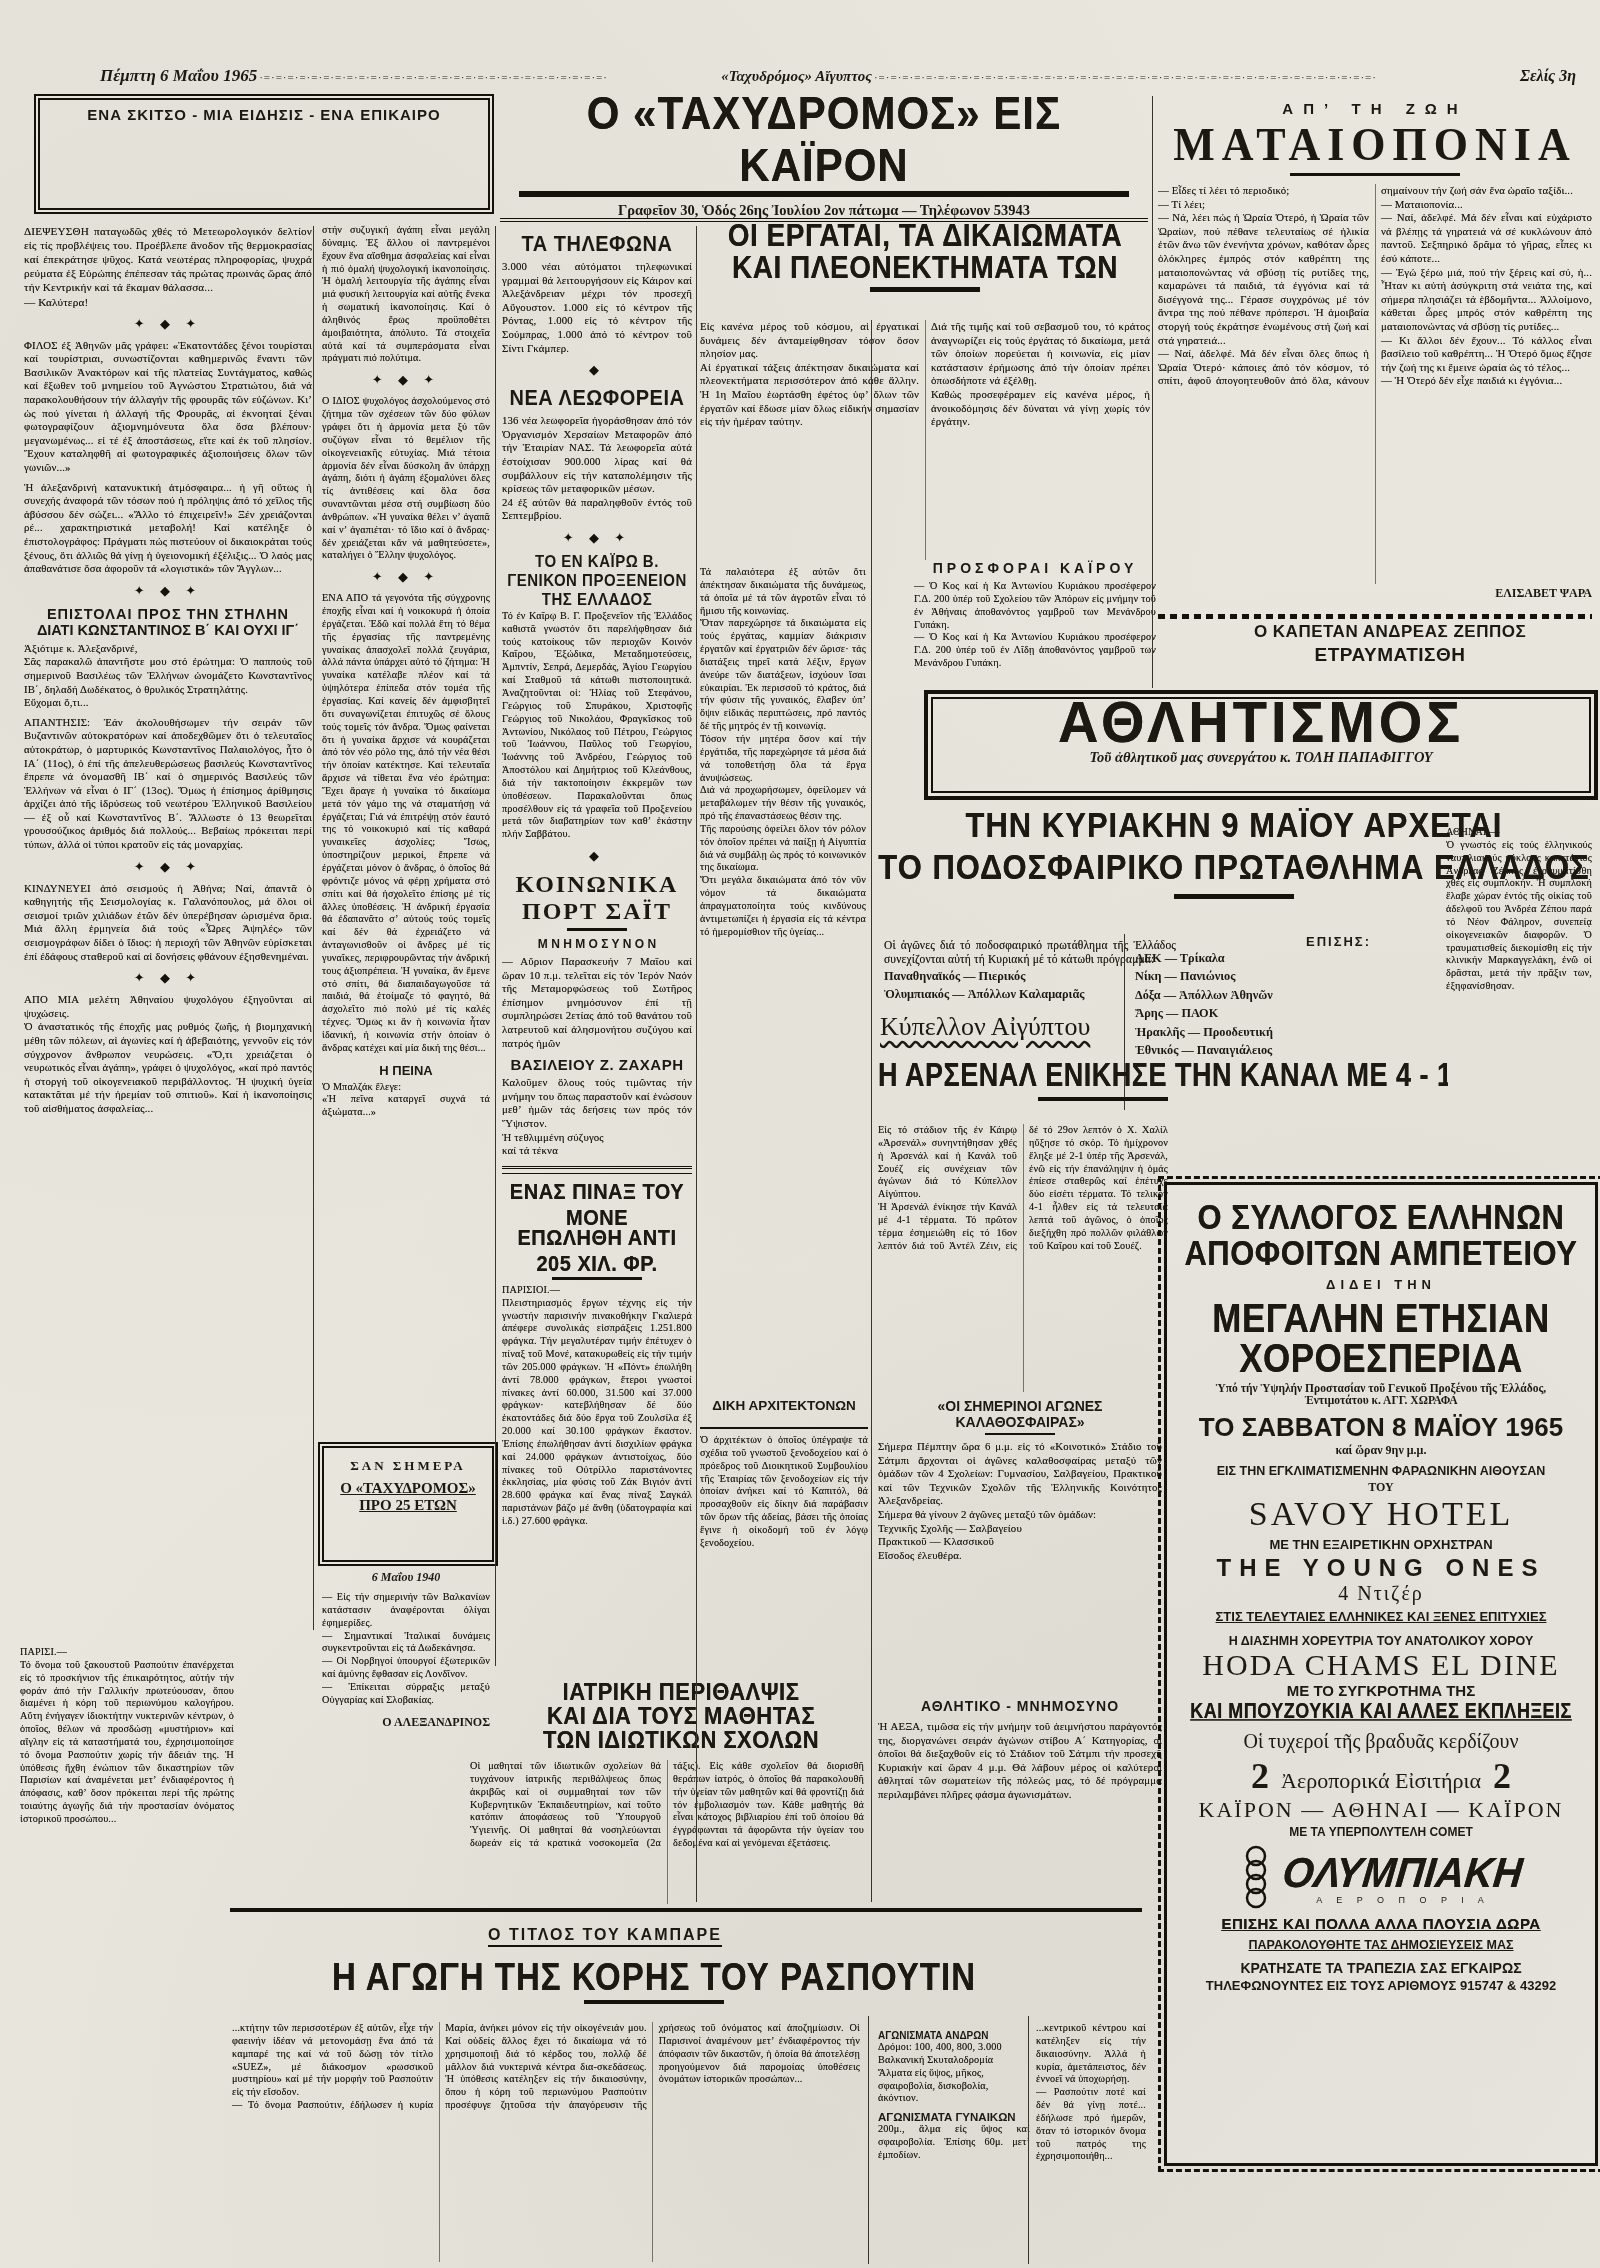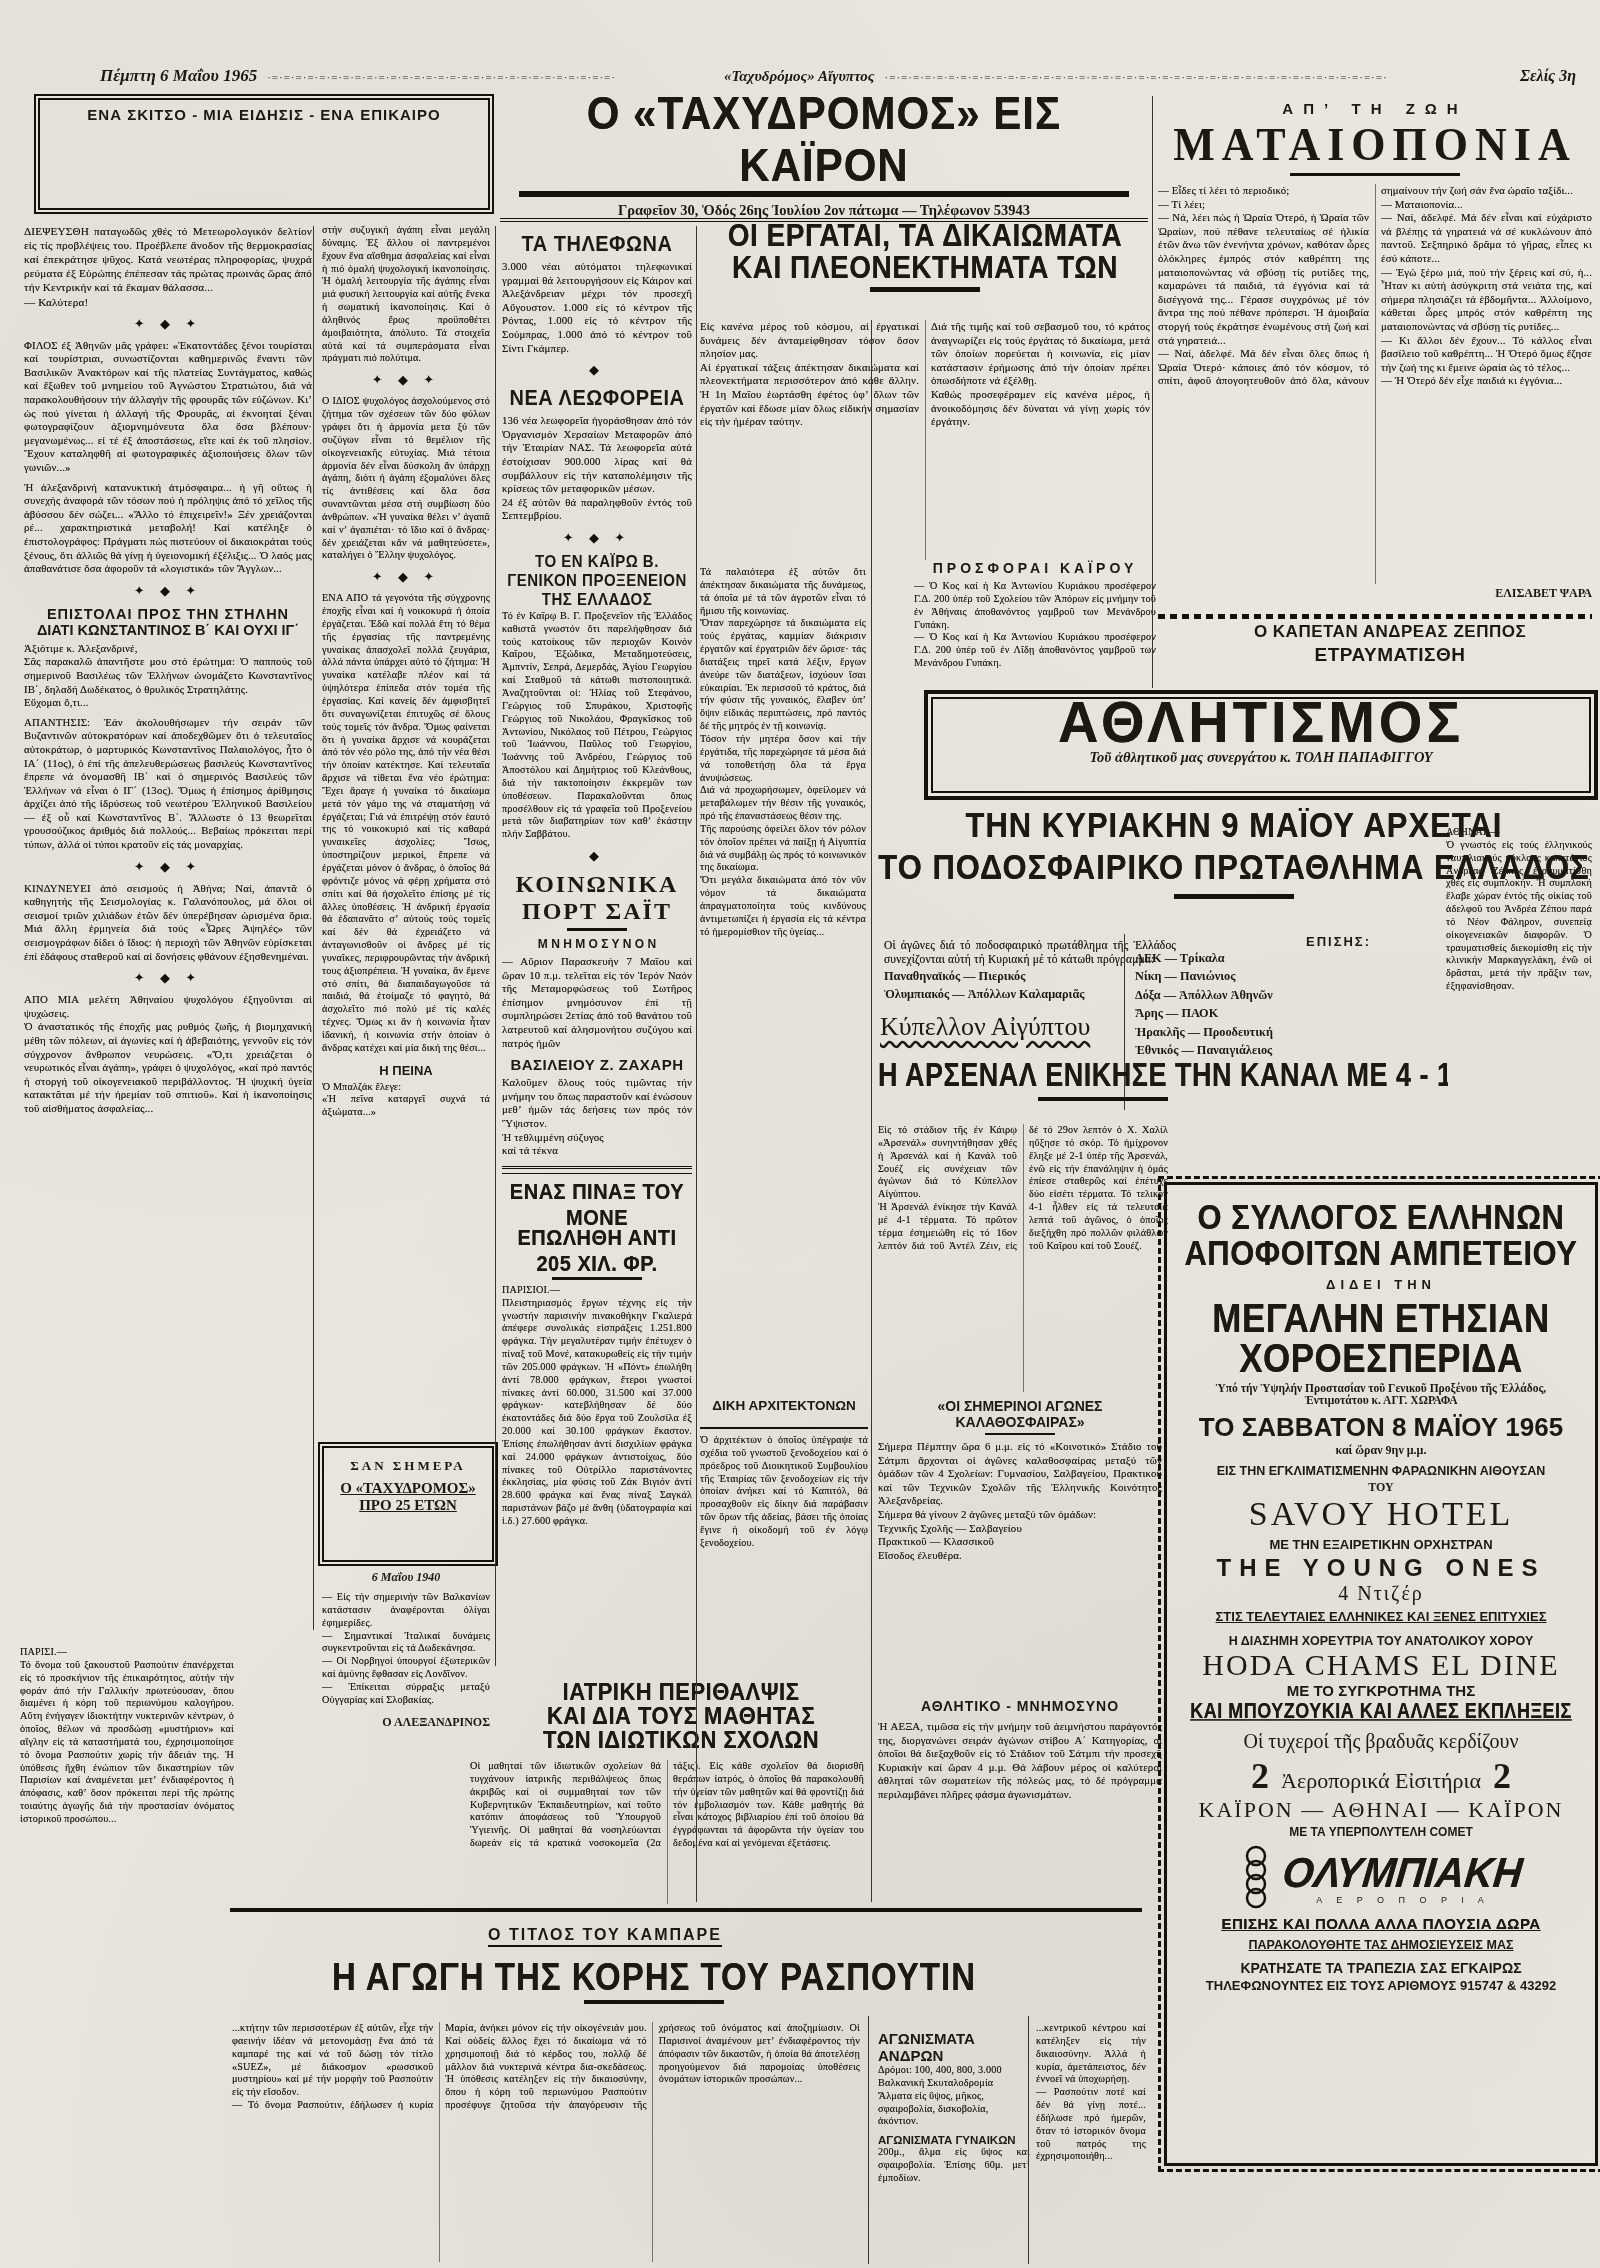--- a/index.html
+++ b/index.html
@@ -29,21 +29,21 @@
   .sechead.small{font-size:15px;}
   .rulebar{height:4px;background:#15120c;margin:3px auto;}
   .dbox{border:2px solid #15120c;box-shadow:0 0 0 2px #e9e6de,0 0 0 4px #15120c;}
   .dashrule{background:repeating-linear-gradient(90deg,#15120c 0 7px,transparent 7px 12px);}
   .sig{text-align:right;font-weight:700;}
   .fixline{font-weight:700;font-size:12.3px;line-height:1.5;white-space:pre-line;}
 </style>
 </head>
 <body>
 
-<div class="blk" style="left:20px;top:66px;width:1562px;height:26px;display:flex;align-items:baseline;gap:10px;">
+<div class="blk" style="left:20px;top:66px;width:1562px;height:26px;display:flex;align-items:baseline;gap:2px;">
   <span style="font:italic 700 17px 'Liberation Serif',serif;white-space:nowrap;padding-left:80px;">Πέμπτη 6 Μαΐου 1965</span>
   <span style="flex:1;overflow:hidden;white-space:nowrap;font-size:11px;letter-spacing:1px;color:#241f15;">·=·=·=·=·=·=·=·=·=·=·=·=·=·=·=·=·=·=·=·=·=·=·=·=·=·=·=·=·=·</span>
   <span style="font:italic 700 15px 'Liberation Serif',serif;white-space:nowrap;">«Ταχυδρόμος» Αἴγυπτος</span>
   <span style="flex:1.4;overflow:hidden;white-space:nowrap;font-size:11px;letter-spacing:1px;color:#241f15;">·=·=·=·=·=·=·=·=·=·=·=·=·=·=·=·=·=·=·=·=·=·=·=·=·=·=·=·=·=·=·=·=·=·=·=·=·=·=·=·=·=·=·</span>
   <span style="font:italic 700 16px 'Liberation Serif',serif;white-space:nowrap;padding-right:6px;">Σελίς 3η</span>
 </div>
 
 <div class="blk dbox" style="left:38px;top:98px;width:448px;height:108px;">
   <div class="ctr sans" style="font-weight:700;font-size:15px;letter-spacing:1px;margin-top:6px;">ΕΝΑ ΣΚΙΤΣΟ - ΜΙΑ ΕΙΔΗΣΙΣ - ΕΝΑ ΕΠΙΚΑΙΡΟ</div>
 </div>
@@ -222,21 +222,21 @@
 Τεχνικῆς Σχολῆς — Σαλβαγείου
 Πρακτικοῦ — Κλασσικοῦ
 Εἴσοδος ἐλευθέρα.</div>
 </div>
 
 <div class="blk" style="left:878px;top:1698px;width:284px;height:328px;">
   <div class="ctr sans" style="font-weight:700;font-size:14px;letter-spacing:1px;">ΑΘΛΗΤΙΚΟ - ΜΝΗΜΟΣΥΝΟ</div>
   <div class="bd" style="margin-top:6px;">Ἡ ΑΕΞΑ, τιμῶσα εἰς τήν μνήμην τοῦ ἀειμνήστου παράγοντός της, διοργανώνει σειράν ἀγώνων στίβου Α΄ Κατηγορίας, οἱ ὁποῖοι θά διεξαχθοῦν εἰς τό Στάδιον τοῦ Σάτμπι τήν προσεχῆ Κυριακήν καί ὥραν 4 μ.μ. Θά λάβουν μέρος οἱ καλύτεροι ἀθληταί τῶν σωματείων τῆς πόλεώς μας, τό δέ πρόγραμμα περιλαμβάνει πλῆρες φάσμα ἀγωνισμάτων.</div>
 </div>
 <div class="blk" style="left:878px;top:2030px;width:152px;height:232px;">
-  <div class="sans" style="font-weight:700;font-size:15px;">ΑΓΩΝΙΣΜΑΤΑ ΑΝΔΡΩΝ</div>
+  <div class="sans" style="font-weight:700;font-size:10px;">ΑΓΩΝΙΣΜΑΤΑ ΑΝΔΡΩΝ</div>
   <div class="bd pre sm">Δρόμοι: 100, 400, 800, 3.000
 Βαλκανική Σκυταλοδρομία
 Ἅλματα εἰς ὕψος, μῆκος,
 σφαιροβολία, δισκοβολία,
 ἀκόντιον.</div>
   <div class="sans" style="font-weight:700;font-size:11.5px;margin-top:6px;">ΑΓΩΝΙΣΜΑΤΑ ΓΥΝΑΙΚΩΝ</div>
   <div class="bd pre sm">200μ., ἅλμα εἰς ὕψος καί σφαιροβολία. Ἐπίσης 60μ. μετ’ ἐμποδίων.</div>
 </div>
 
 <div class="blk" style="left:700px;top:1398px;width:168px;height:278px;">

